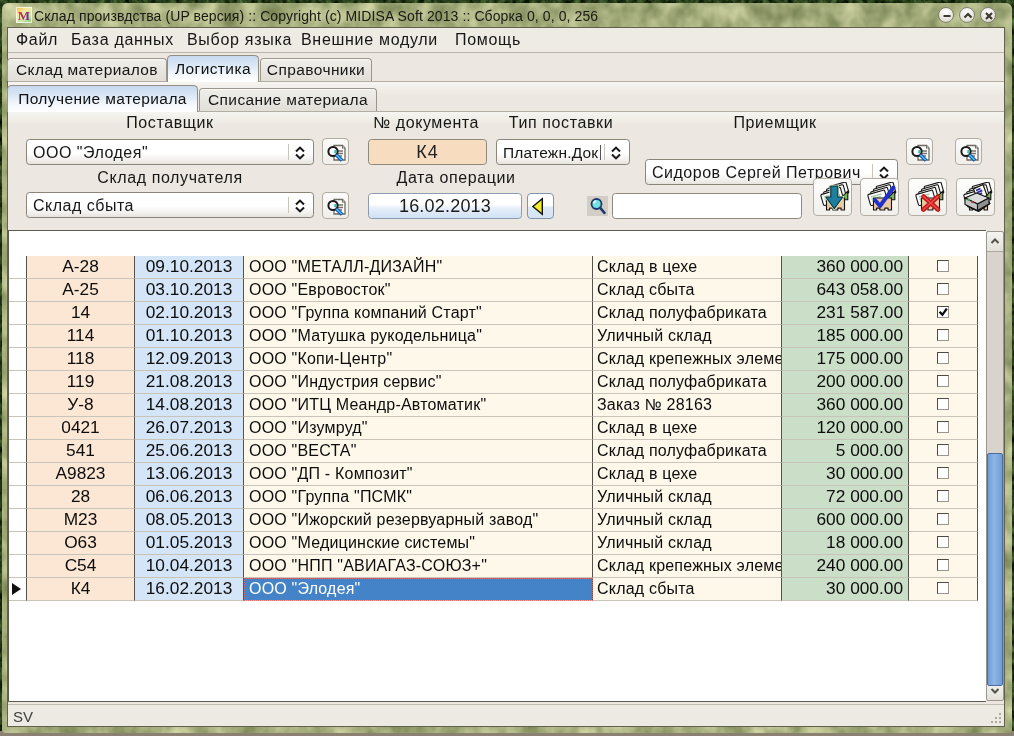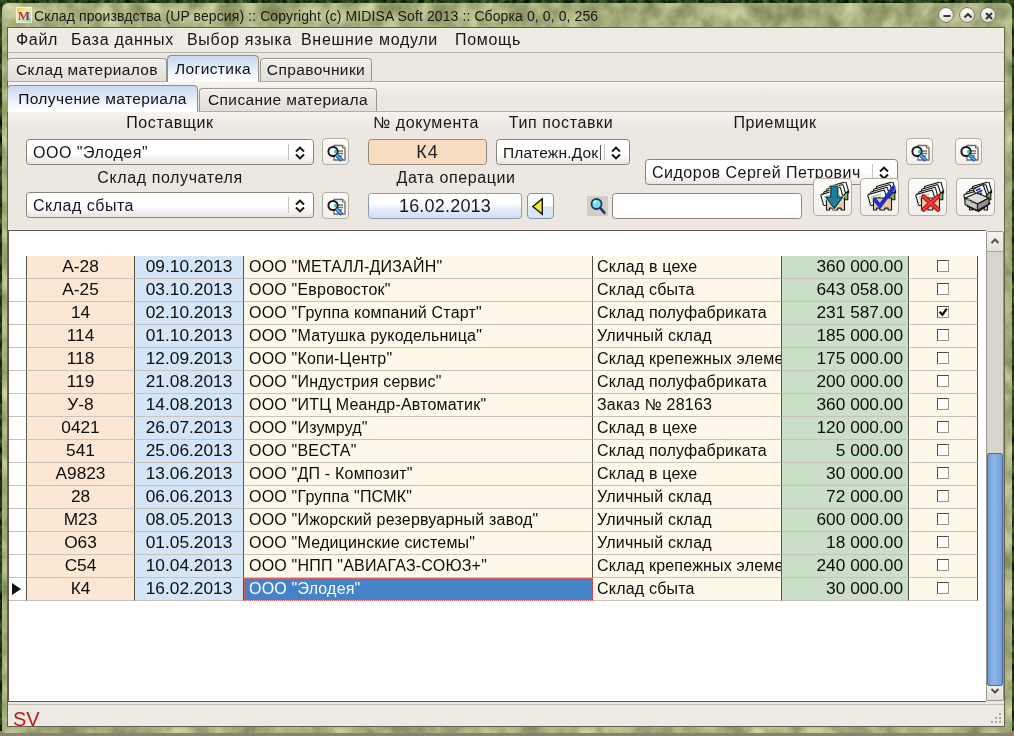--- a/index.html
+++ b/index.html
@@ -49,21 +49,21 @@
 .c5{left:774px;width:127px;background:#cbdfc8;text-align:right;padding-right:5px;}
 .c6{left:901px;width:69px;background:#fdf8ea;text-align:center;}
 .c3.sel{background:#4583c8;color:#fff;outline:1px dotted #e06a6a;outline-offset:-1px;}
 .tri{display:inline-block;margin-left:3px;margin-top:5px;width:0;height:0;border-left:9px solid #111;border-top:6px solid transparent;border-bottom:6px solid transparent;}
 .cb{display:inline-block;width:12px;height:12px;background:#fff;border:1px solid #9a968c;border-top-color:#4e4b43;border-left-color:#4e4b43;vertical-align:middle;margin-top:-4px;line-height:10px;}
 
 #sbar{position:absolute;left:986px;top:231px;width:18px;height:470px;background:#d9d4cb;border:1px solid #9b968c;border-radius:2px;}
 .sbtn{position:absolute;left:0;width:16px;height:20px;background:linear-gradient(#f6f4f1,#e4e1da);}
 #sthumb{position:absolute;left:0px;top:221px;width:16px;height:233px;background:linear-gradient(90deg,#6d9dd6,#8fb6e6 45%,#6d9dd6);border:1px solid #4a6f9c;border-radius:2px;}
 
-#statusbar{position:absolute;left:8px;top:704px;width:996px;height:22px;background:#edeae3;border-top:1px solid #c2bdb2;font-size:20px;color:#b91c1c;}
+#statusbar{position:absolute;left:8px;top:704px;width:996px;height:22px;background:#edeae3;border-top:1px solid #c2bdb2;font-size:15px;color:#404040;}
 </style></head>
 <body>
 <svg class="abs" width="1014" height="736" style="left:0;top:0">
  <defs>
   <filter id="nd" x="0" y="0" width="100%" height="100%" color-interpolation-filters="sRGB">
    <feTurbulence type="fractalNoise" baseFrequency="0.16 0.11" numOctaves="4" seed="7"></feTurbulence>
    <feColorMatrix type="matrix" values="0.50 0 0 0 -0.10  0.62 0 0 0 -0.08  0.40 0 0 0 -0.10  0 0 0 0 1"></feColorMatrix>
   </filter>
   <filter id="ng" x="0" y="0" width="100%" height="100%" color-interpolation-filters="sRGB">
    <feTurbulence type="fractalNoise" baseFrequency="0.05 0.042" numOctaves="3" seed="5"></feTurbulence>

